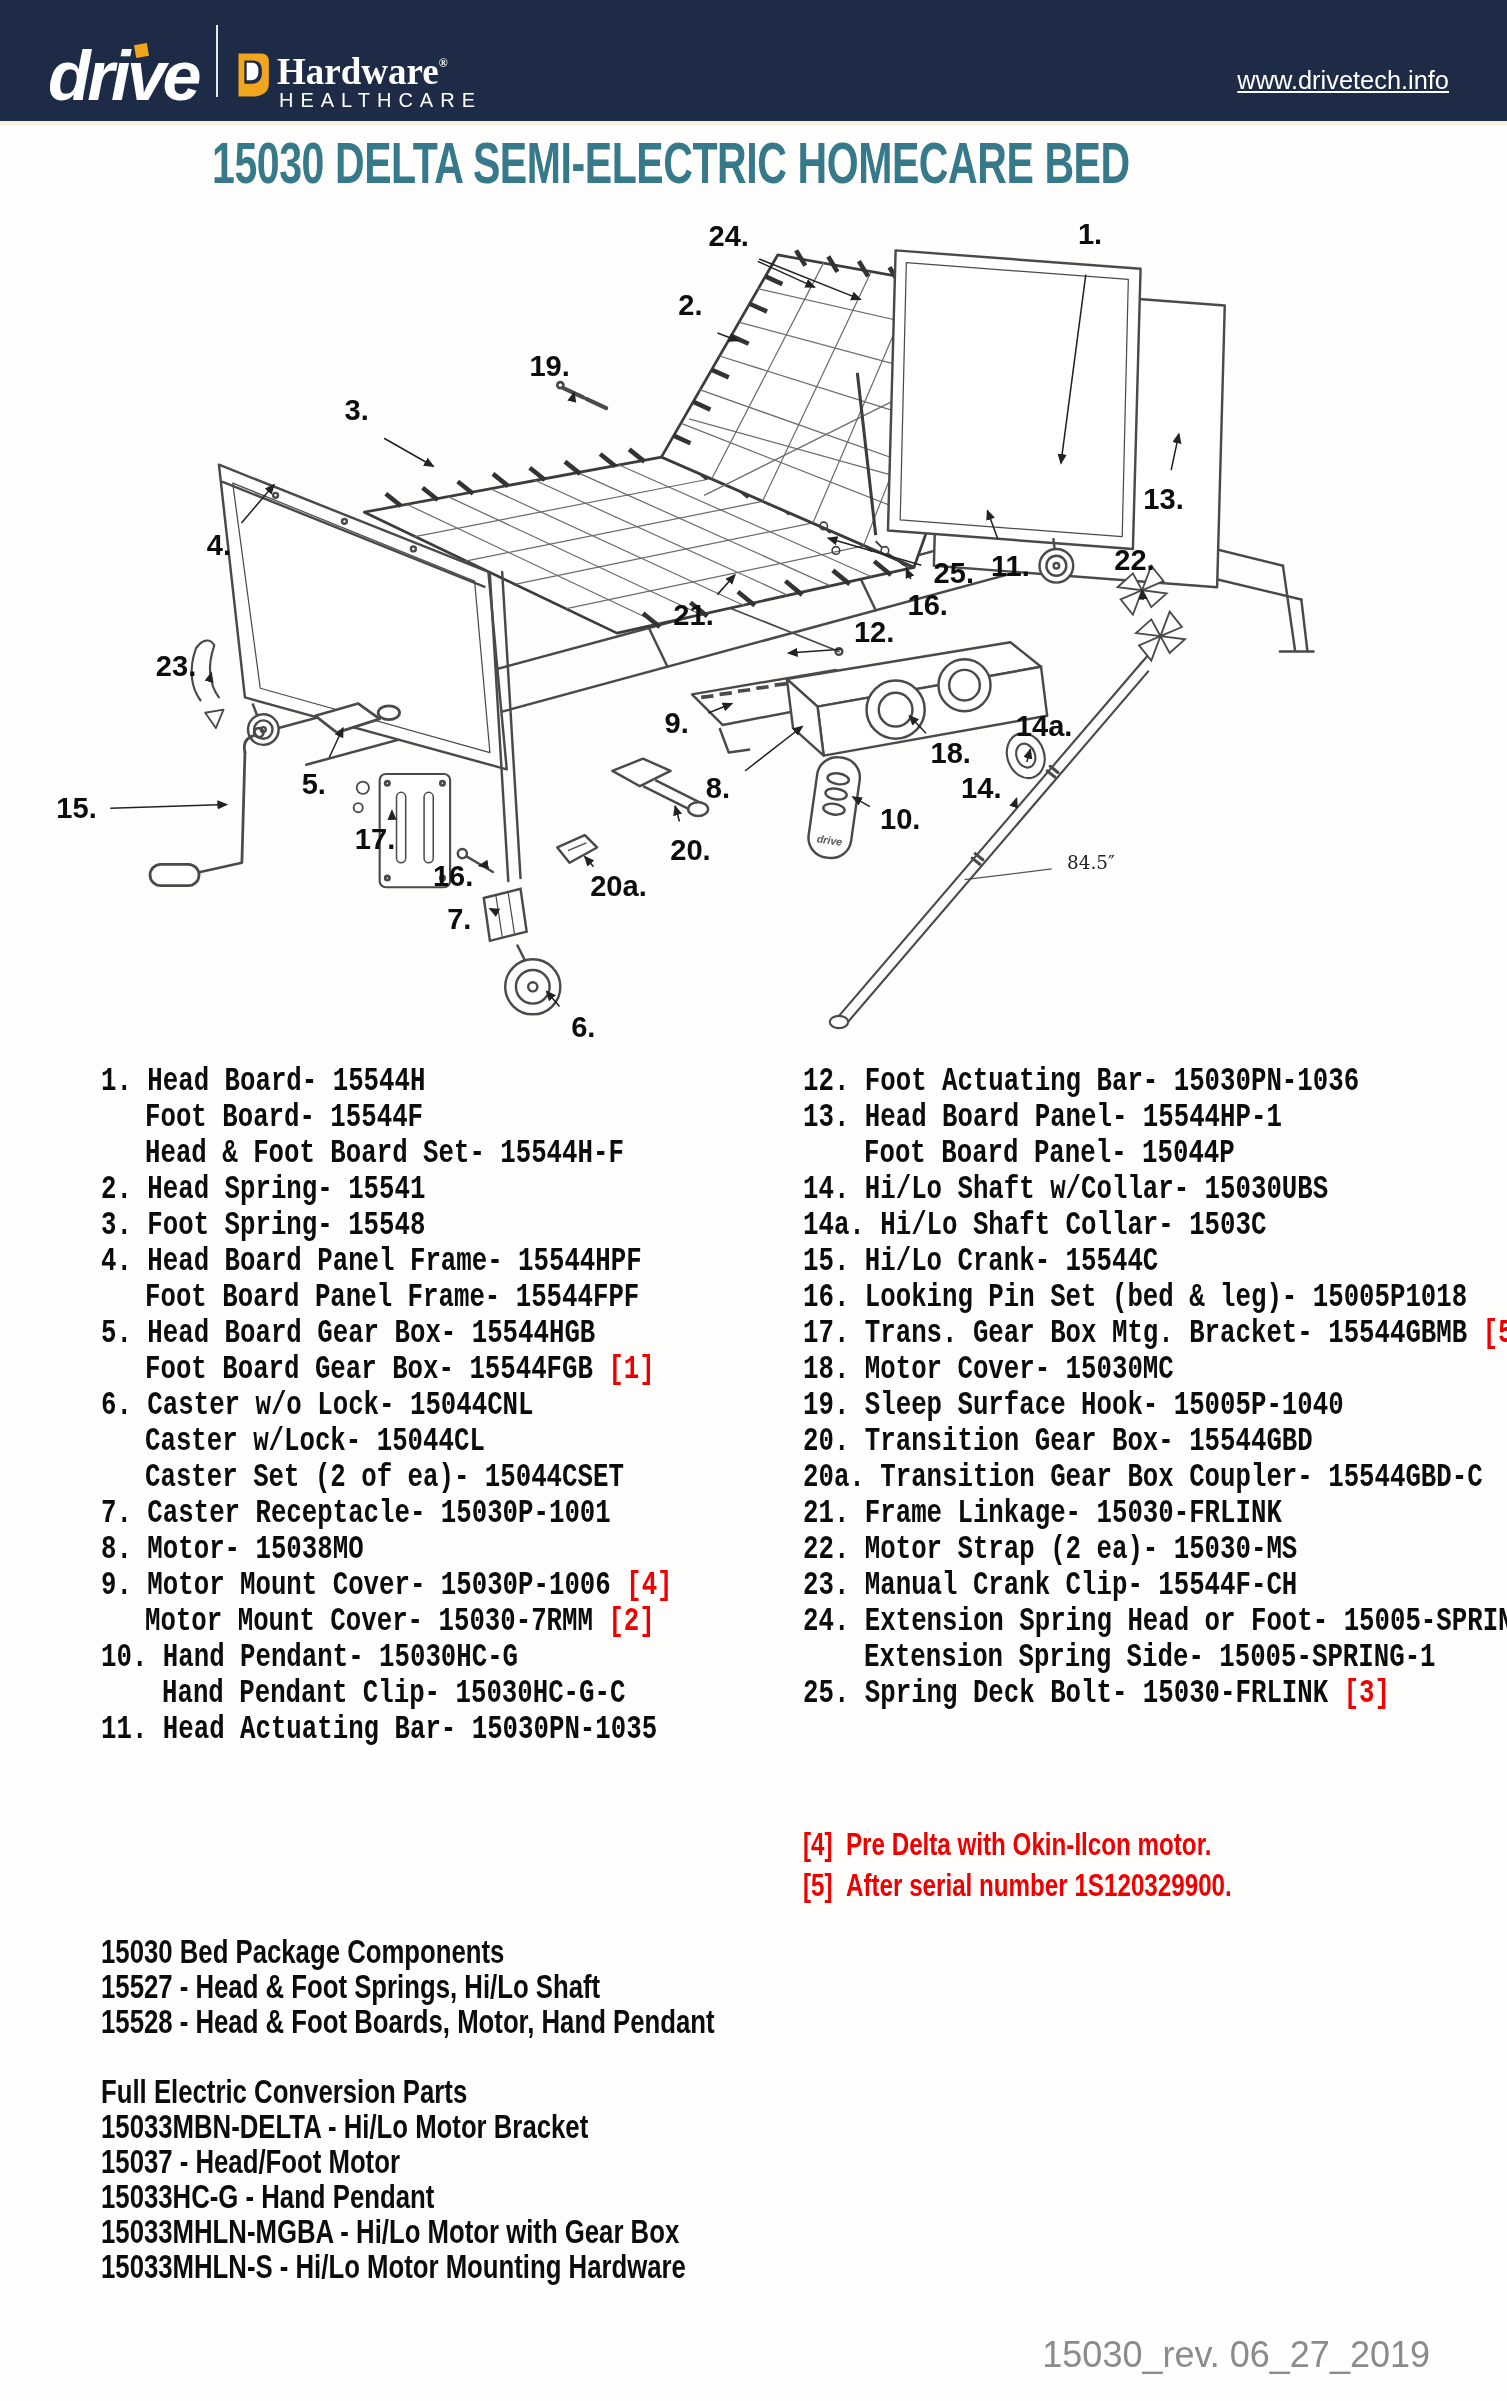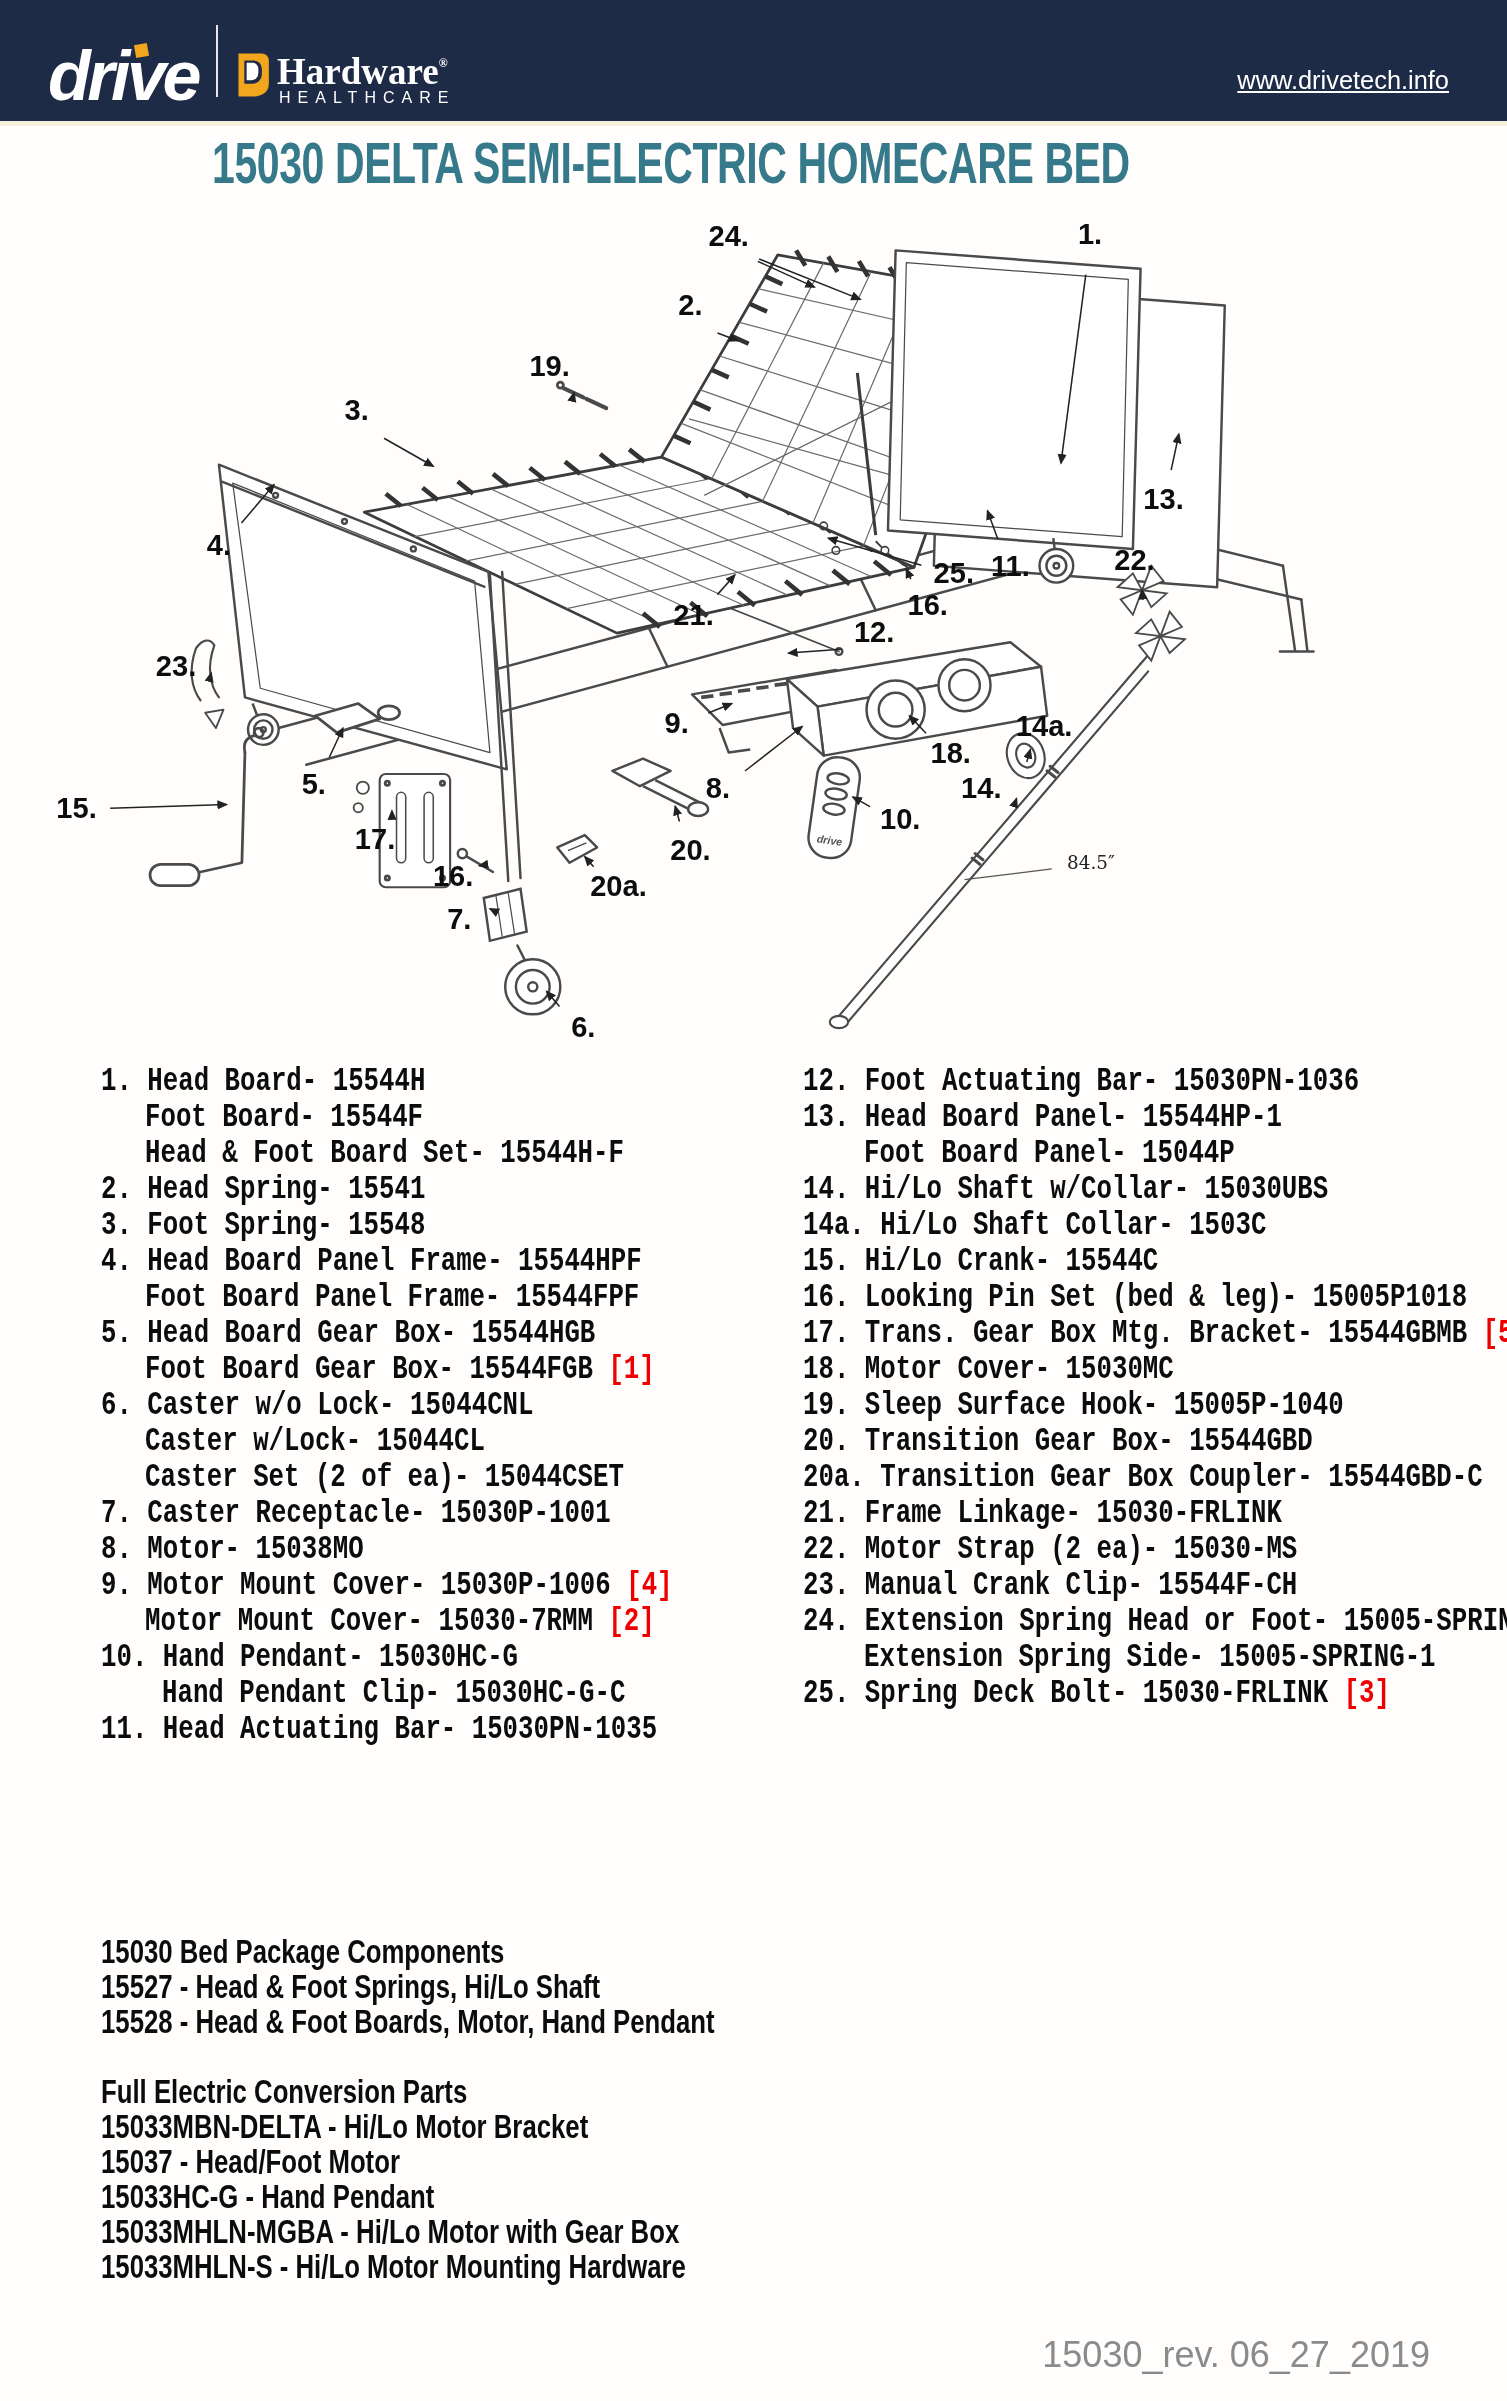--- a/index.html
+++ b/index.html
@@ -10,21 +10,21 @@
   .hdr-strip{position:absolute;left:0;top:121px;width:1508px;height:5.3px;background:#f7f1e0;}
   .drive-logo{position:absolute;left:48px;top:41px;font-size:70px;line-height:70px;
       font-style:italic;font-weight:900;letter-spacing:-3.5px;color:#fff;}
   .drive-dot{position:absolute;left:135px;top:44px;width:13px;height:13px;background:#f2a61d;
       transform:rotate(-10deg);}
   .hdr-div{position:absolute;left:216px;top:25px;width:1.8px;height:72px;background:#e8e8e8;}
   .dv-icon{position:absolute;left:235px;top:52px;width:35px;height:46px;}
   .dv-name{position:absolute;left:277px;top:50px;font-family:"Liberation Serif",serif;
       font-weight:700;font-size:37px;color:#fff;letter-spacing:0px;}
   .dv-reg{font-size:12px;vertical-align:16.6px;}
-  .dv-sub{position:absolute;left:279px;top:89px;font-size:16px;color:#fff;letter-spacing:7px;font-weight:400;}
+  .dv-sub{position:absolute;left:279px;top:89px;font-size:20px;color:#fff;letter-spacing:7px;font-weight:400;}
   .hdr-url{position:absolute;right:59px;top:66px;font-size:25.4px;color:#fff;font-weight:400;text-decoration:underline;}
   
   .title{position:absolute;left:212px;top:130px;font-size:57px;font-weight:700;color:#35798a;
       white-space:nowrap;transform:scaleX(.72);transform-origin:0 0;letter-spacing:-0.6px;}
   
   .diagram{position:absolute;left:0;top:189px;width:1508px;height:876px;}
   .lbl{font-family:"Liberation Sans",sans-serif;font-size:19px;font-weight:700;fill:#0d0d0d;}
   .note-lbl{font-family:"DejaVu Serif",serif;font-size:12px;fill:#222;}
   
   .col{position:absolute;white-space:nowrap;font-family:Liberation Mono, monospace;}
@@ -309,20 +309,24 @@
       <div class="pl-line cn">20. Transition Gear Box- 15544GBD</div>
       <div class="pl-line cn">20a. Transition Gear Box Coupler- 15544GBD-C</div>
       <div class="pl-line cn">21. Frame Linkage- 15030-FRLINK</div>
       <div class="pl-line cn">22. Motor Strap (2 ea)- 15030-MS</div>
       <div class="pl-line cn">23. Manual Crank Clip- 15544F-CH</div>
       <div class="pl-line cn">24. Extension Spring Head or Foot- 15005-SPRING</div>
       <div class="pl-line cn" style="margin-left: 1.84em;">Extension Spring Side- 15005-SPRING-1</div>
       <div class="pl-line cn">25. Spring Deck Bolt- 15030-FRLINK<span class="fn-red"> [3]</span></div>
     </div>
 
+  <div id="fn-right" class="fnotes fn-right">
+      <div class="fn-line cn">[4]&nbsp;&nbsp;Pre Delta with Okin-Ilcon motor.</div>
+      <div class="fn-line cn">[5]&nbsp;&nbsp;After serial number 1S120329900.</div>
+    </div>
 
   <div class="pkg">
     <div class="sec-line cn">15030 Bed Package Components</div>
     <div id="pkg-lines">
         <div class="sec-line cn">15527 - Head &amp; Foot Springs, Hi/Lo Shaft</div>
         <div class="sec-line cn">15528 - Head &amp; Foot Boards, Motor, Hand Pendant</div>
       </div>
   </div>
 
   <div class="conv">

